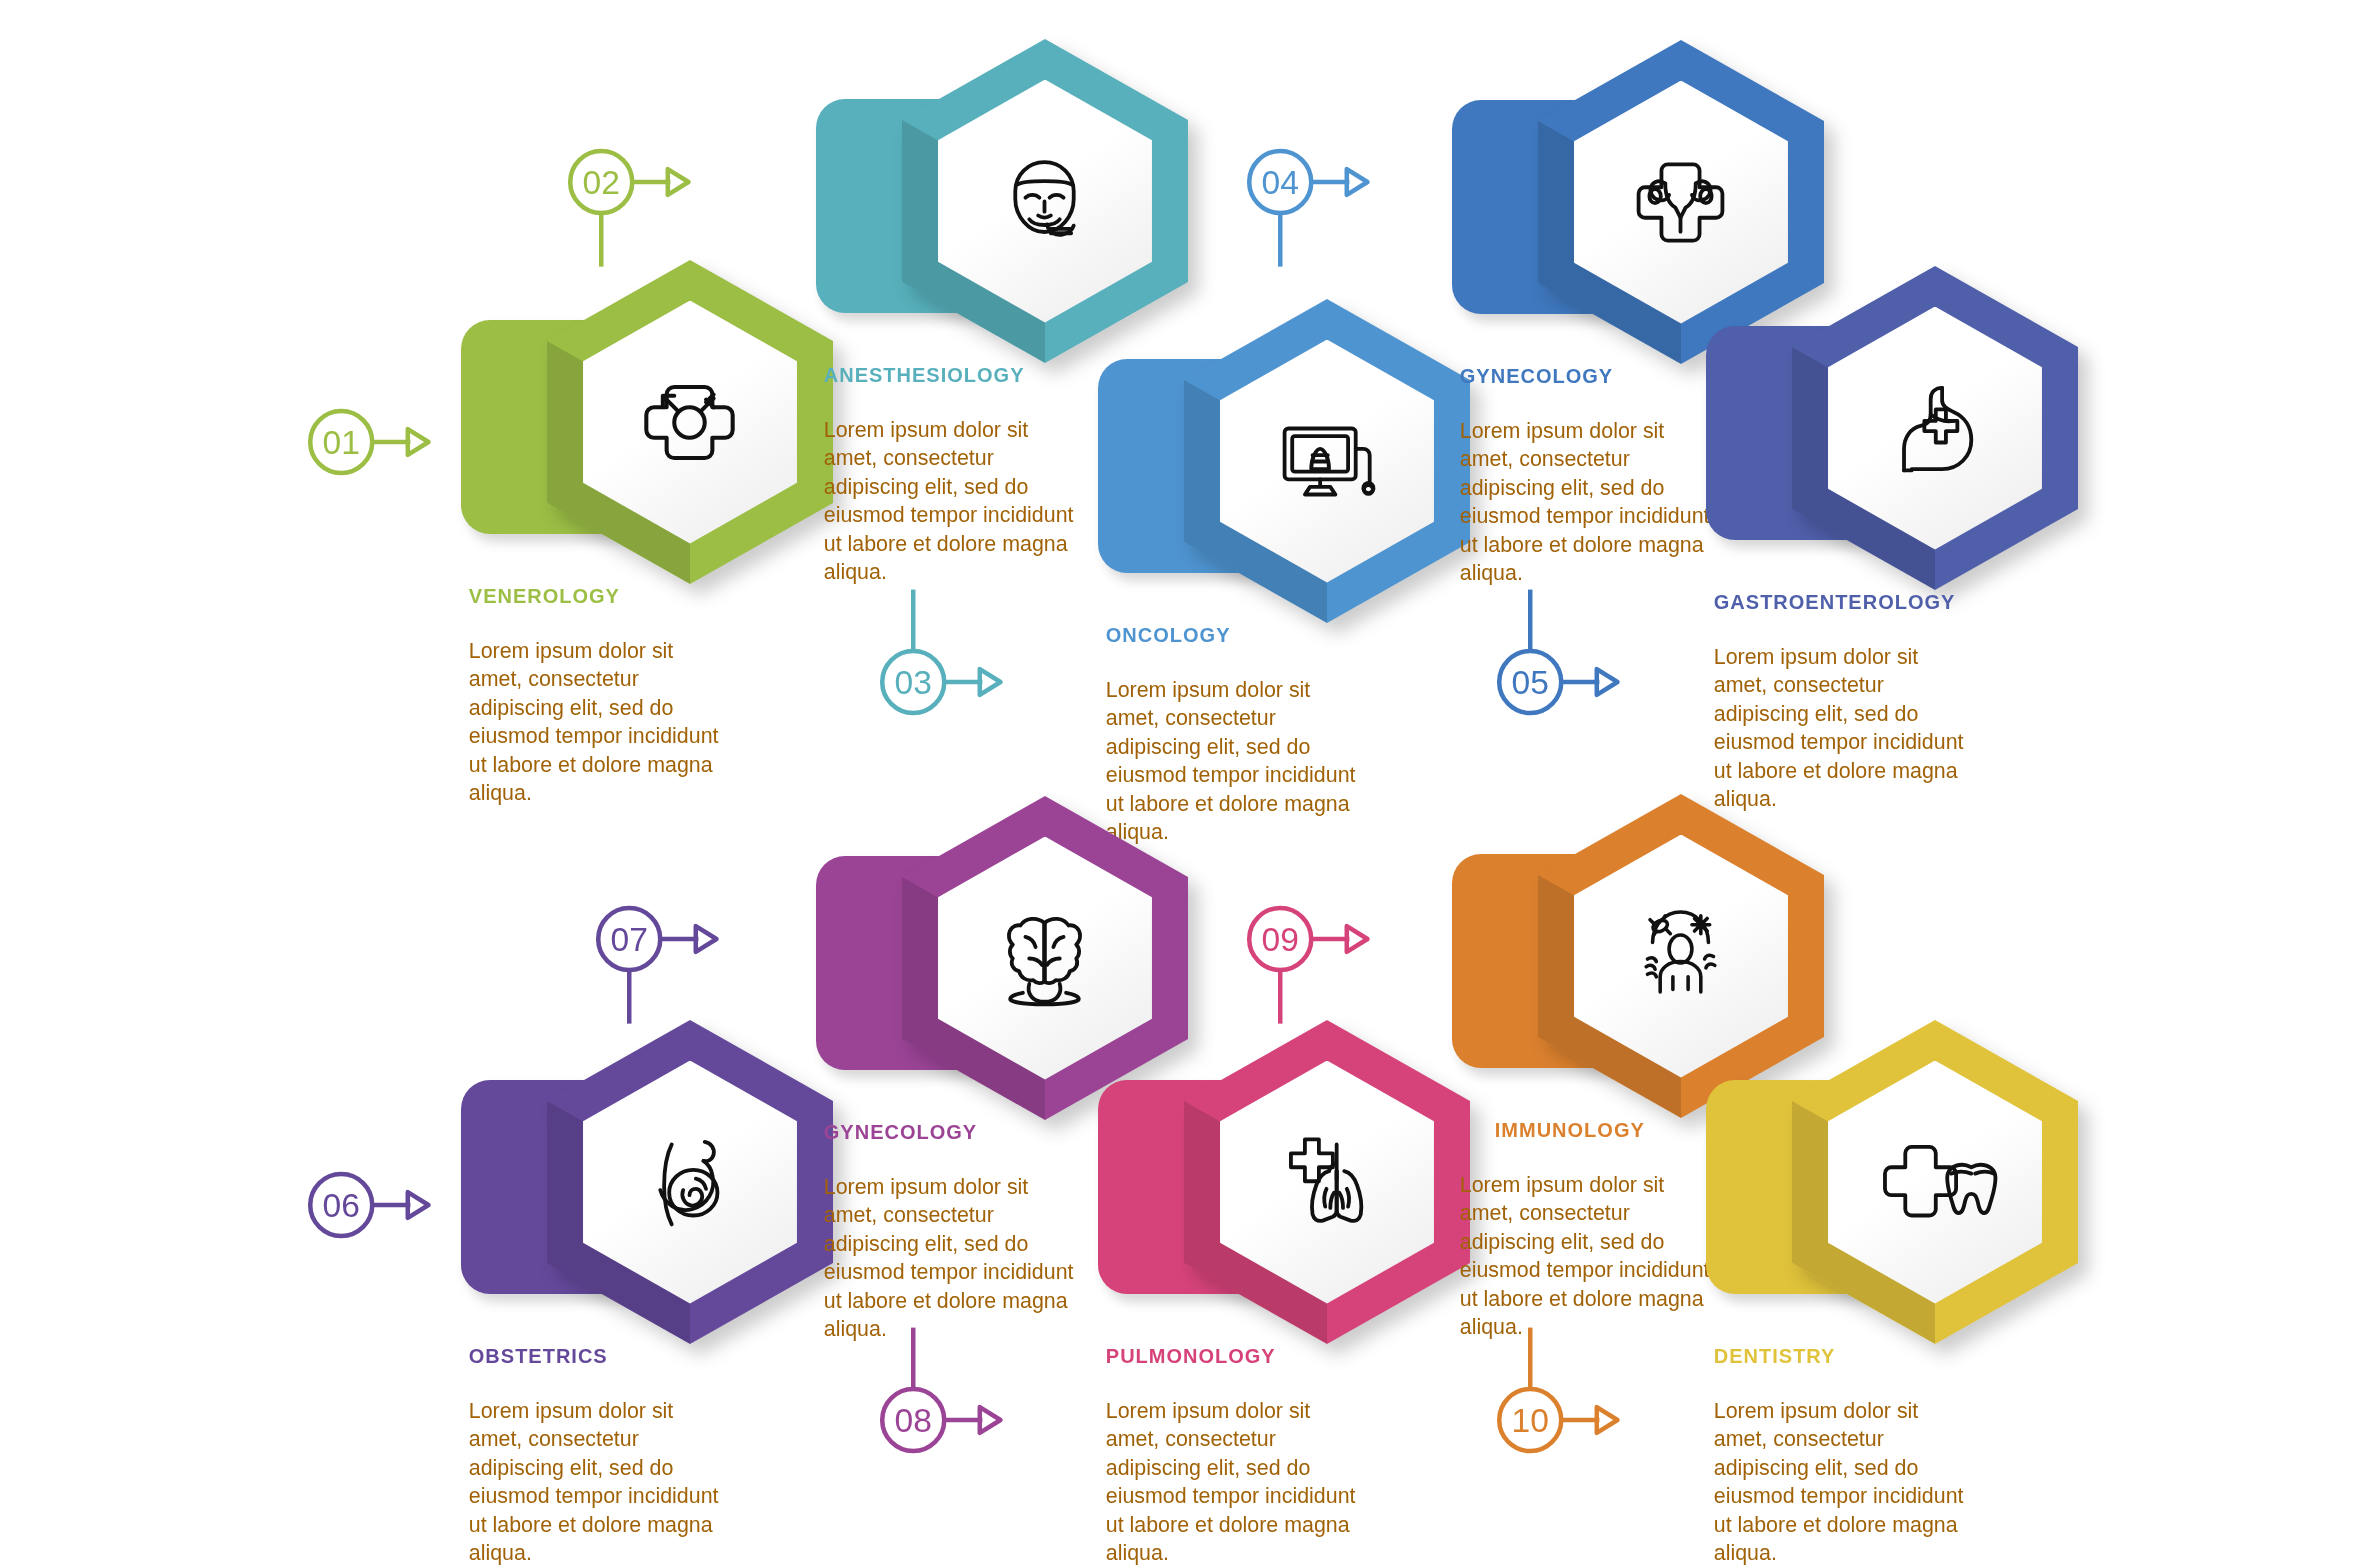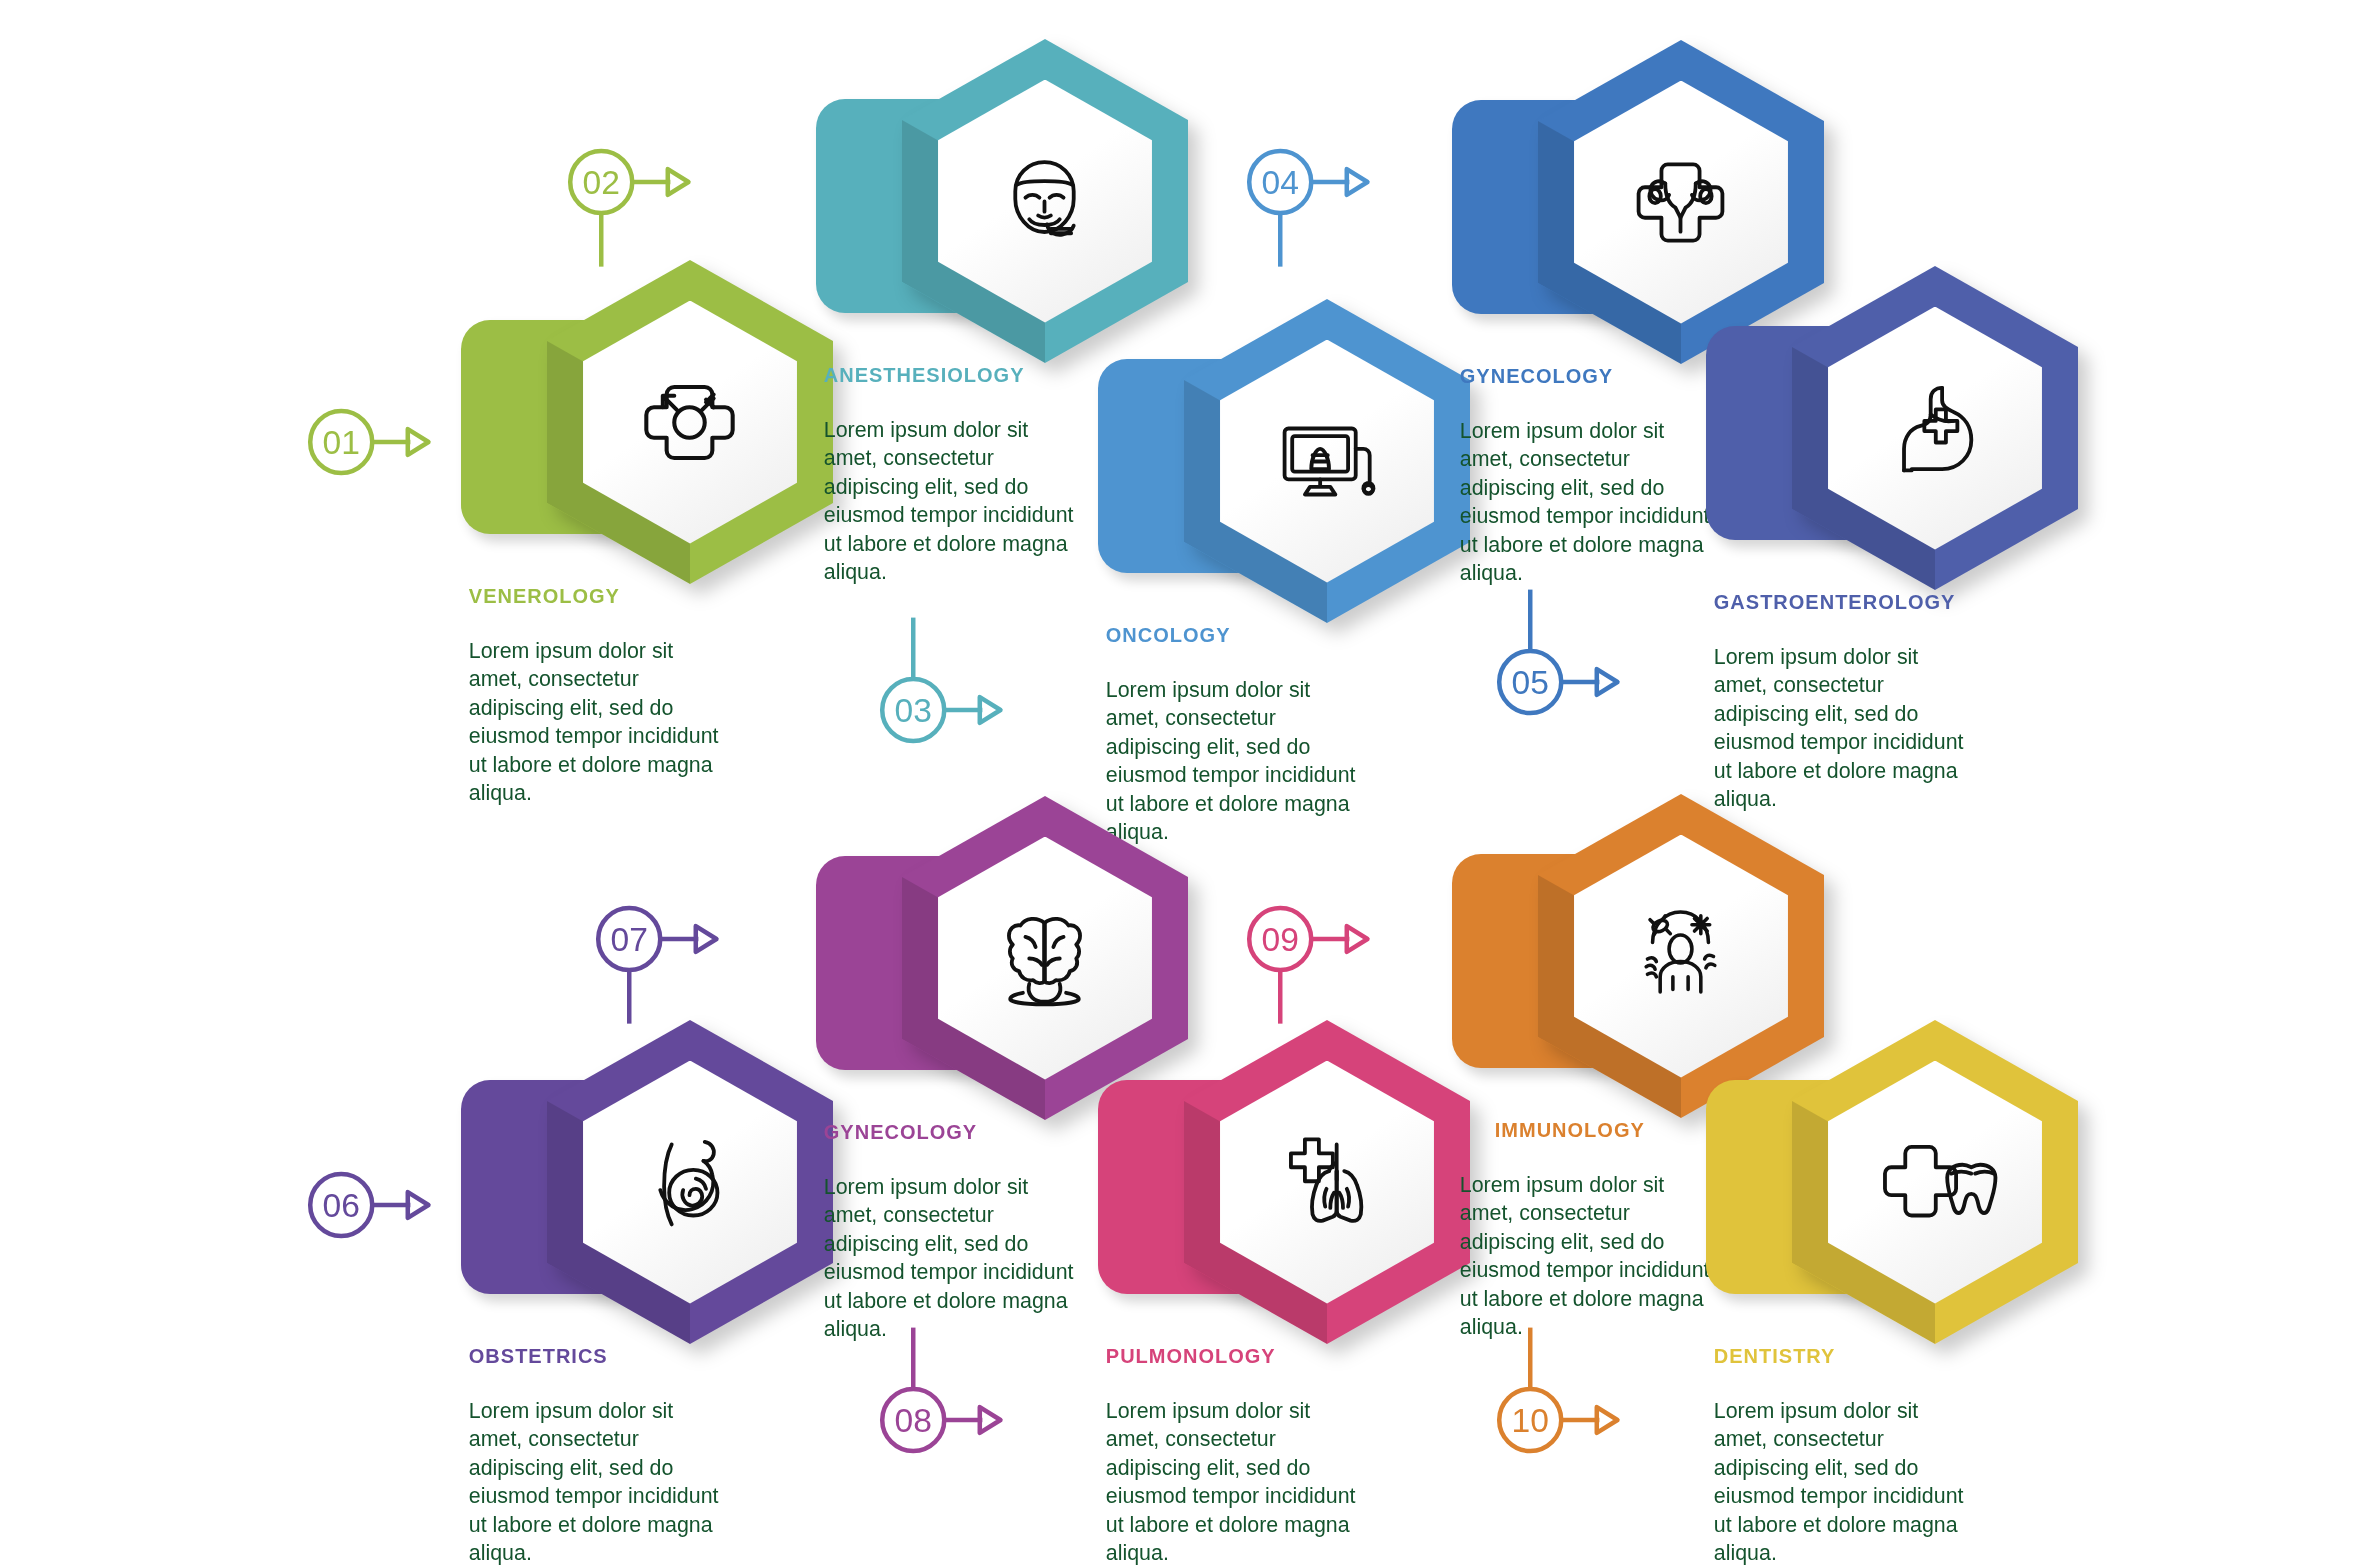--- a/index.html
+++ b/index.html
@@ -49,21 +49,21 @@
   }
 
   
   .ttitle {
     position: absolute;
     font-size: 20px; font-weight: bold; letter-spacing: 1px;
     white-space: nowrap;
   }
   .tbody {
     position: absolute;
-    font-size: 21.4px; line-height: 1.33; color: #14532d;
+    font-size: 21.4px; line-height: 1.33; color: #a16207;
     width: 260px;
   }
 
   
   .badge { position: absolute; width: 162px; height: 84px; }
   .badge svg { width: 162px; height: 84px; display:block; overflow: visible; }
   .badge .num {
     font-family: "Liberation Sans", sans-serif;
     font-size: 52px; font-weight: 400;
   }
@@ -293,21 +293,21 @@
   <div class="badge" style="left:559px; top:140px;">
     <svg viewBox="0 0 250 130" style="overflow:visible;">
       <path d="M65 113 V196" stroke="#9CBE45" stroke-width="7" fill="none"></path>
       <circle cx="65" cy="65" r="48" fill="#fff" stroke="#9CBE45" stroke-width="7"></circle>
       <text class="num" x="65" y="65" fill="#9CBE45" text-anchor="middle" dominant-baseline="central">02</text>
       <path d="M113 65 H172" stroke="#9CBE45" stroke-width="7" fill="none"></path>
       <path d="M168 45 L200 65 L168 85 Z" fill="none" stroke="#9CBE45" stroke-width="7" stroke-linejoin="round"></path>
     </svg>
   </div>
 
-  <div class="badge" style="left:871px; top:668px;">
+  <div class="badge" style="left:871px; top:640px;">
     <svg viewBox="0 0 250 130" style="overflow:visible;">
       <path d="M65 17 V-78" stroke="#57B0BC" stroke-width="7" fill="none"></path>
       <circle cx="65" cy="65" r="48" fill="#fff" stroke="#57B0BC" stroke-width="7"></circle>
       <text class="num" x="65" y="65" fill="#57B0BC" text-anchor="middle" dominant-baseline="central">03</text>
       <path d="M113 65 H172" stroke="#57B0BC" stroke-width="7" fill="none"></path>
       <path d="M168 45 L200 65 L168 85 Z" fill="none" stroke="#57B0BC" stroke-width="7" stroke-linejoin="round"></path>
     </svg>
   </div>
 
   <div class="badge" style="left:1238px; top:140px;">

